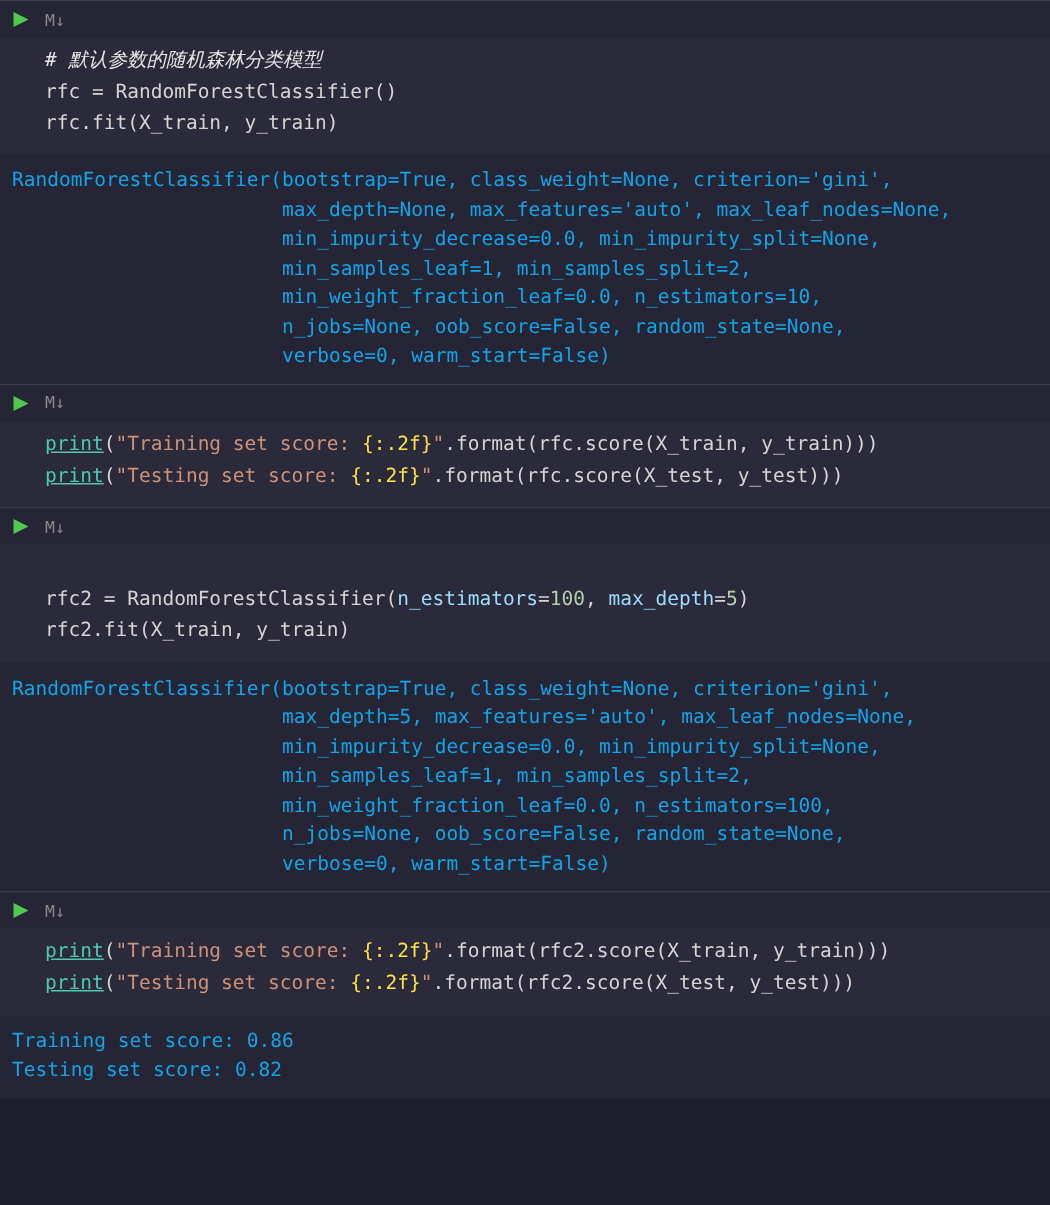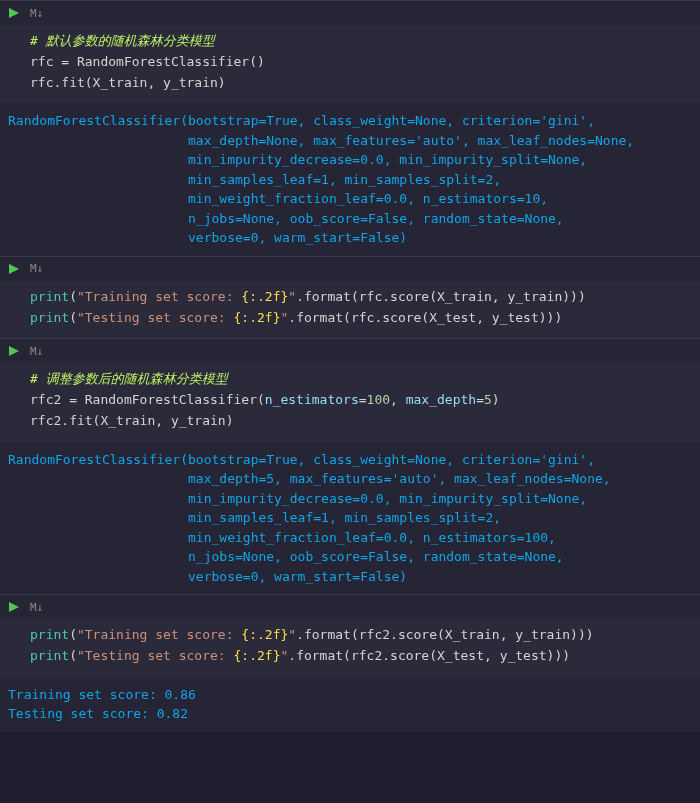--- a/index.html
+++ b/index.html
@@ -39,23 +39,23 @@
     line-height: 1.6;
     white-space: pre;
   }
   .output {
     padding: 8px 8px 8px 8px;
     color: #0ea5e9;
     line-height: 1.5;
     white-space: pre;
     font-size: 13px;
   }
-  .comment { color: #bef264; font-style: italic; text-align: right; }
+  .comment { color: #e5e5e5; font-style: italic; text-align: right; }
   .op { color: #d4d4d4; }
-  .builtin { color: #4ec9b0; }
+  .builtin { color: #4ec9b0; text-decoration: underline; }
   .str { color: #ce9178; }
   .strfmt { color: #fde047; }
   .kwarg { color: #9cdcfe; }
   .num { color: #b5cea8; text-align: center; }
 </style>
 </head>
 <body>
 
 <div class="cell">
   <div class="cell-header">
@@ -93,21 +93,21 @@
 
 <div class="cell">
   <div class="cell-header">
     <span class="run-btn">
       <svg viewBox="0 0 12 12">
           <polygon points="1,1 11,6 1,11" fill="#4ec94e"></polygon>
         </svg>
     </span>
     <span class="md-label">M↓</span>
   </div>
-  <div class="code-input"><span class="comment"># 调整参数后的随机森林分类模型</span>
+  <div class="code-input">
 rfc2 <span class="op">=</span> RandomForestClassifier(<span class="kwarg">n_estimators</span><span class="op">=</span><span class="num">100</span>, <span class="kwarg">max_depth</span><span class="op">=</span><span class="num">5</span>)
 rfc2.fit(X_train, y_train)</div>
   <div class="output">RandomForestClassifier(bootstrap=True, class_weight=None, criterion='gini',
                        max_depth=5, max_features='auto', max_leaf_nodes=None,
                        min_impurity_decrease=0.0, min_impurity_split=None,
                        min_samples_leaf=1, min_samples_split=2,
                        min_weight_fraction_leaf=0.0, n_estimators=100,
                        n_jobs=None, oob_score=False, random_state=None,
                        verbose=0, warm_start=False)</div>
 </div>

